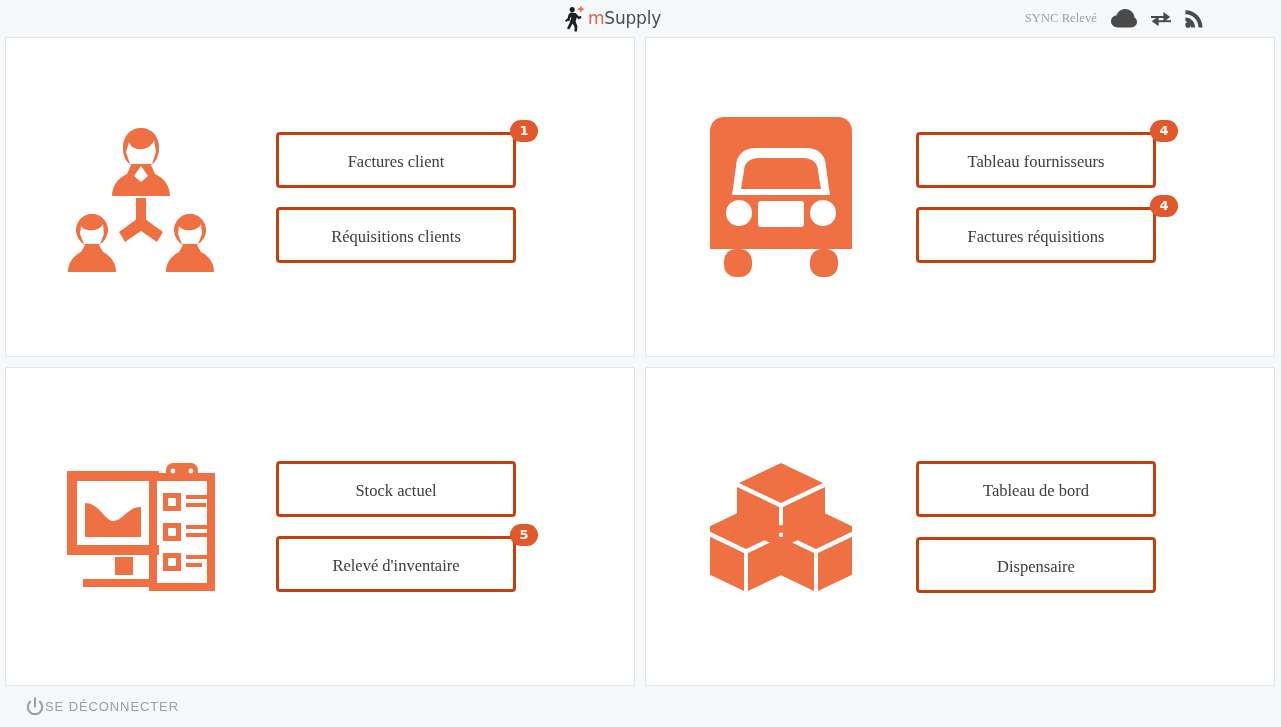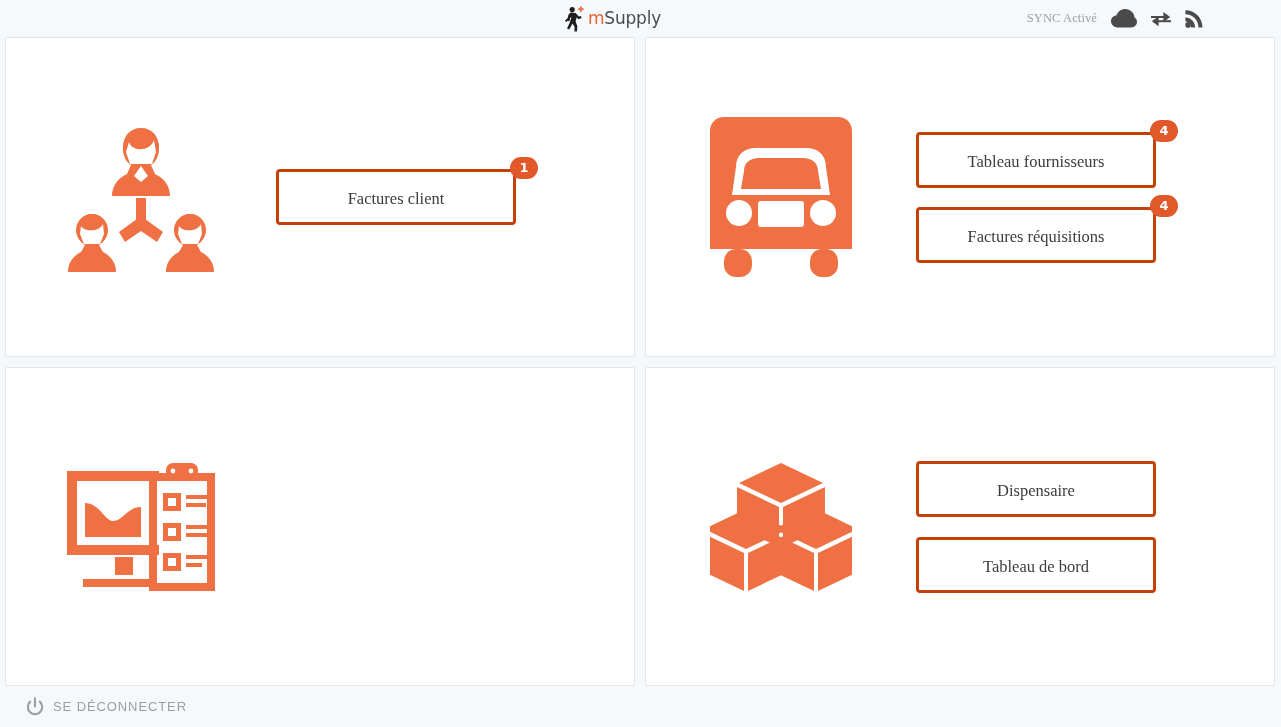--- a/index.html
+++ b/index.html
@@ -154,21 +154,21 @@
     bottom: 0;
     width: 1281px;
     height: 41px;
     background: #f6f9fb;
     display: flex;
     align-items: center;
   }
   .logout {
     display: flex;
     align-items: center;
-    gap: 8px;
+    gap: 0;
     margin-left: 25px;
     cursor: pointer;
   }
   .logout-label {
     font-family: "Liberation Sans", sans-serif;
     font-size: 13px;
     color: #9a9fa4;
     letter-spacing: 0.9px;
   }
   .power-icon { display: block; color: #9a9fa4; }
@@ -192,21 +192,21 @@
           <rect x="15.9" y="0.5" width="1.9" height="5.4"></rect>
         </g>
       </svg>
     </span>
     <span class="brand-text">
       <span class="brand-m">m</span><span class="brand-supply">Supply</span>
     </span>
   </div>
 
   <div class="header-right">
-    <span class="sync-label">SYNC Activé</span>
+    <span class="sync-label">SYNC Relevé</span>
 
     <span class="hicon">
       <svg width="26" height="19" viewBox="0 0 26 19" fill="#4a4a4a">
         <path d="M6.6 18.4 C2.9 18.4 0 15.7 0 12.3 C0 9.2 2.4 6.6 5.6 6.3 C6.7 2.6 10.2 0 14.3 0 C19.2 0 23.2 3.7 23.5 8.4 C25.0 9.3 26 10.9 26 12.8 C26 15.9 23.4 18.4 20.2 18.4 Z"></path>
       </svg>
     </span>
 
     <span class="hicon">
       <svg width="20" height="18" viewBox="0 0 20 18" fill="#4a4a4a">
         <path d="M0 6.0 L15.0 6.0 L15.0 8.0 L0 8.0 Z"></path>
@@ -248,20 +248,23 @@
           <circle cx="124" cy="108" r="16"></circle>
           <path d="M124 92 C115 92 109 99 109 108 C109 115 112 120 117 123 L113 130 C105 134 100 141 100 150 L148 150 C148 141 143 134 135 130 L131 123 C136 120 139 115 139 108 C139 99 133 92 124 92 Z"></path>
           <path d="M113 104 C116 110 132 110 135 102 L136 112 L132 122 L116 122 L112 112 Z" fill="#ffffff"></path>
         </svg>
       </span>
     </div>
     <div class="card-actions">
       <div class="btn-wrap">
         <div class="btn">Factures client</div>
         <div class="badge">1</div>
+      </div>
+      <div class="btn-wrap">
+        <div class="btn">Réquisitions clients</div>
       </div>
     </div>
   </div>
 
   <div class="card">
     <div class="card-icon">
       <span>
         <svg width="150" height="160" viewBox="0 0 150 160">
           <path d="M18 0 L132 0 C140 0 146 6 146 14 L146 132 L4 132 L4 14 C4 6 10 0 18 0 Z" fill="#ef7043"></path>
           <rect x="18" y="132" width="28" height="28" rx="12" fill="#ef7043"></rect>
@@ -306,20 +309,29 @@
           <rect x="121" y="42" width="20" height="4"></rect>
           <path d="M98 62 L116 62 L116 80 L98 80 Z M103 67 L103 75 L111 75 L111 67 Z"></path>
           <rect x="121" y="64" width="26" height="4"></rect>
           <rect x="121" y="72" width="22" height="4"></rect>
           <path d="M98 92 L116 92 L116 110 L98 110 Z M103 97 L103 105 L111 105 L111 97 Z"></path>
           <rect x="121" y="94" width="24" height="4"></rect>
           <rect x="121" y="102" width="16" height="4"></rect>
         </svg>
       </span>
     </div>
+    <div class="card-actions">
+      <div class="btn-wrap">
+        <div class="btn">Stock actuel</div>
+      </div>
+      <div class="btn-wrap">
+        <div class="btn">Relevé d'inventaire</div>
+        <div class="badge">5</div>
+      </div>
+    </div>
   </div>
 
   <div class="card">
     <div class="card-icon">
       <span>
         <svg width="142" height="132" viewBox="0 0 142 132" fill="#ef7043">
 
           <path d="M71 2 L113 22 L71 42 L29 22 Z"></path>
           <path d="M27 26 L69 46 L69 86 L27 66 Z"></path>
           <path d="M115 26 L73 46 L73 86 L115 66 Z"></path>
@@ -329,24 +341,24 @@
           <path d="M80 72 L38 92 L38 130 L80 110 Z"></path>
 
           <path d="M106 48 L148 68 L106 88 L64 68 Z"></path>
           <path d="M62 72 L104 92 L104 130 L62 110 Z"></path>
           <path d="M150 72 L108 92 L108 130 L150 110 Z"></path>
         </svg>
       </span>
     </div>
     <div class="card-actions tight">
       <div class="btn-wrap">
+        <div class="btn">Tableau de bord</div>
+      </div>
+      <div class="btn-wrap">
         <div class="btn">Dispensaire</div>
-      </div>
-      <div class="btn-wrap">
-        <div class="btn">Tableau de bord</div>
       </div>
     </div>
   </div>
 
 </div>
 
 <div class="footer">
   <div class="logout">
     <span class="power-icon">
       <svg width="20" height="20" viewBox="0 0 20 20" fill="none" stroke="#9a9fa4" stroke-width="2.1" stroke-linecap="round">

